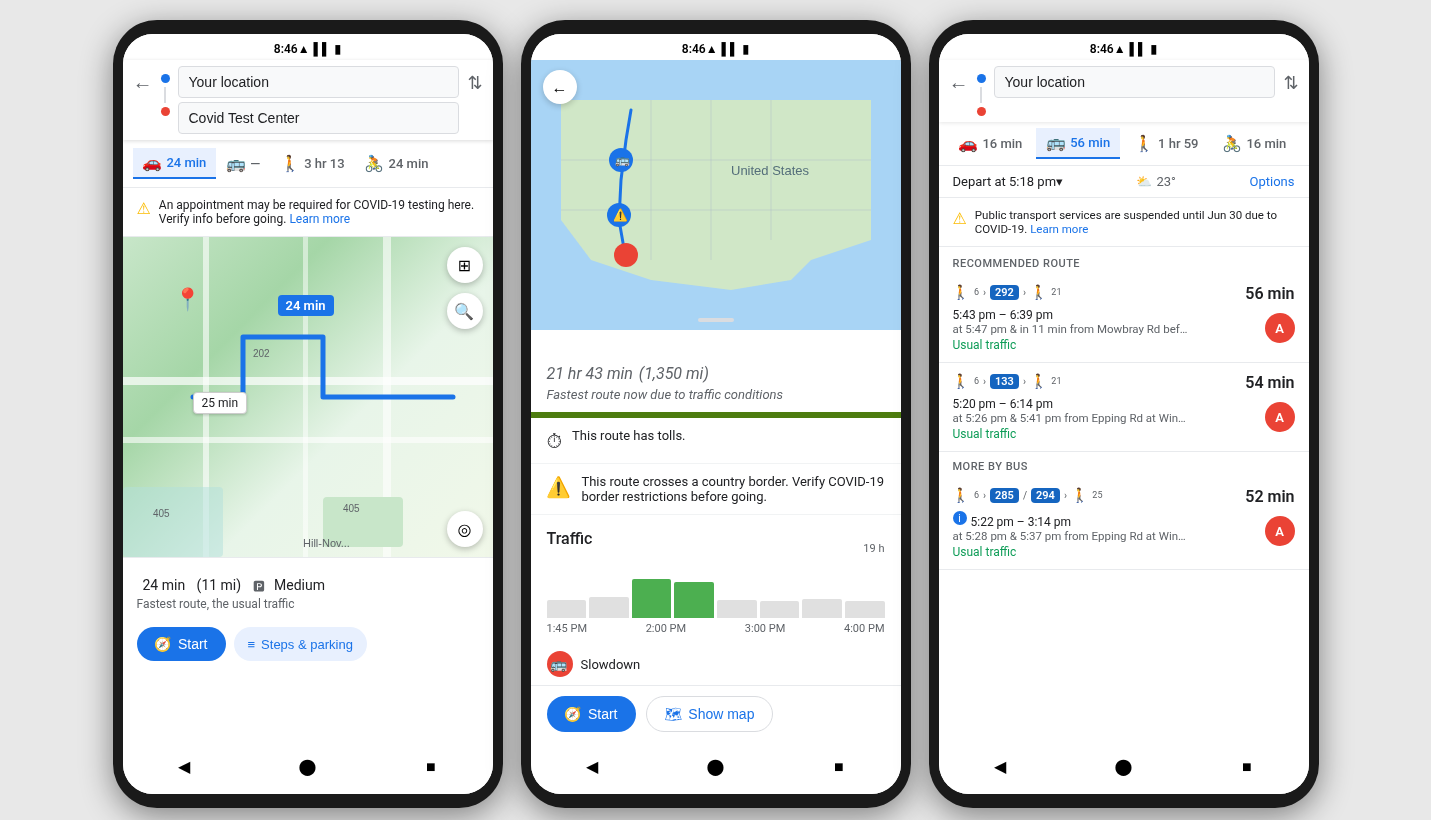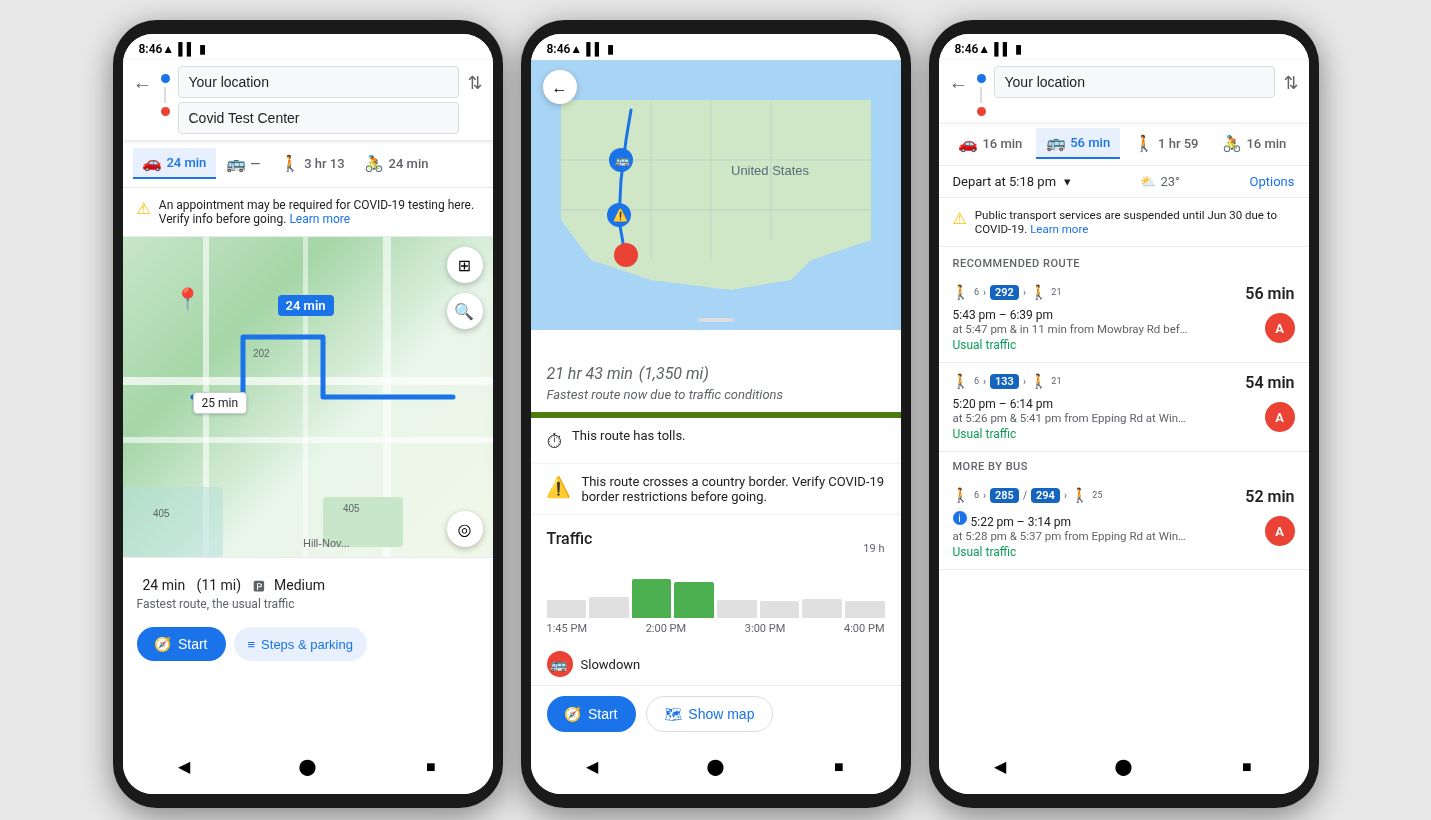--- a/index.html
+++ b/index.html
@@ -28,21 +28,21 @@
       background: #fff;
       border-radius: 30px;
       overflow: hidden;
       position: relative;
       height: 760px;
     }
 
     
     .status-bar {
       display: flex;
-      justify-content: flex-start;
+      justify-content: center;
       align-items: center;
       padding: 8px 16px 4px;
       background: #fff;
       font-size: 12px;
       font-weight: 600;
     }
     .status-icons { display: flex; gap: 4px; align-items: center; }
 
     
     .nav-bar {
@@ -338,21 +338,21 @@
     .depart-row {
       display: flex;
       justify-content: space-between;
       align-items: center;
       padding: 8px 14px;
       border-bottom: 1px solid #e8eaed;
     }
     .depart-btn {
       display: flex;
       align-items: flex-start;
-      gap: 8px;
+      gap: 0;
       font-size: 13px;
       color: #202124;
       cursor: pointer;
     }
     .weather-info {
       display: flex;
       align-items: center;
       gap: 4px;
       font-size: 13px;
       color: #5f6368;

